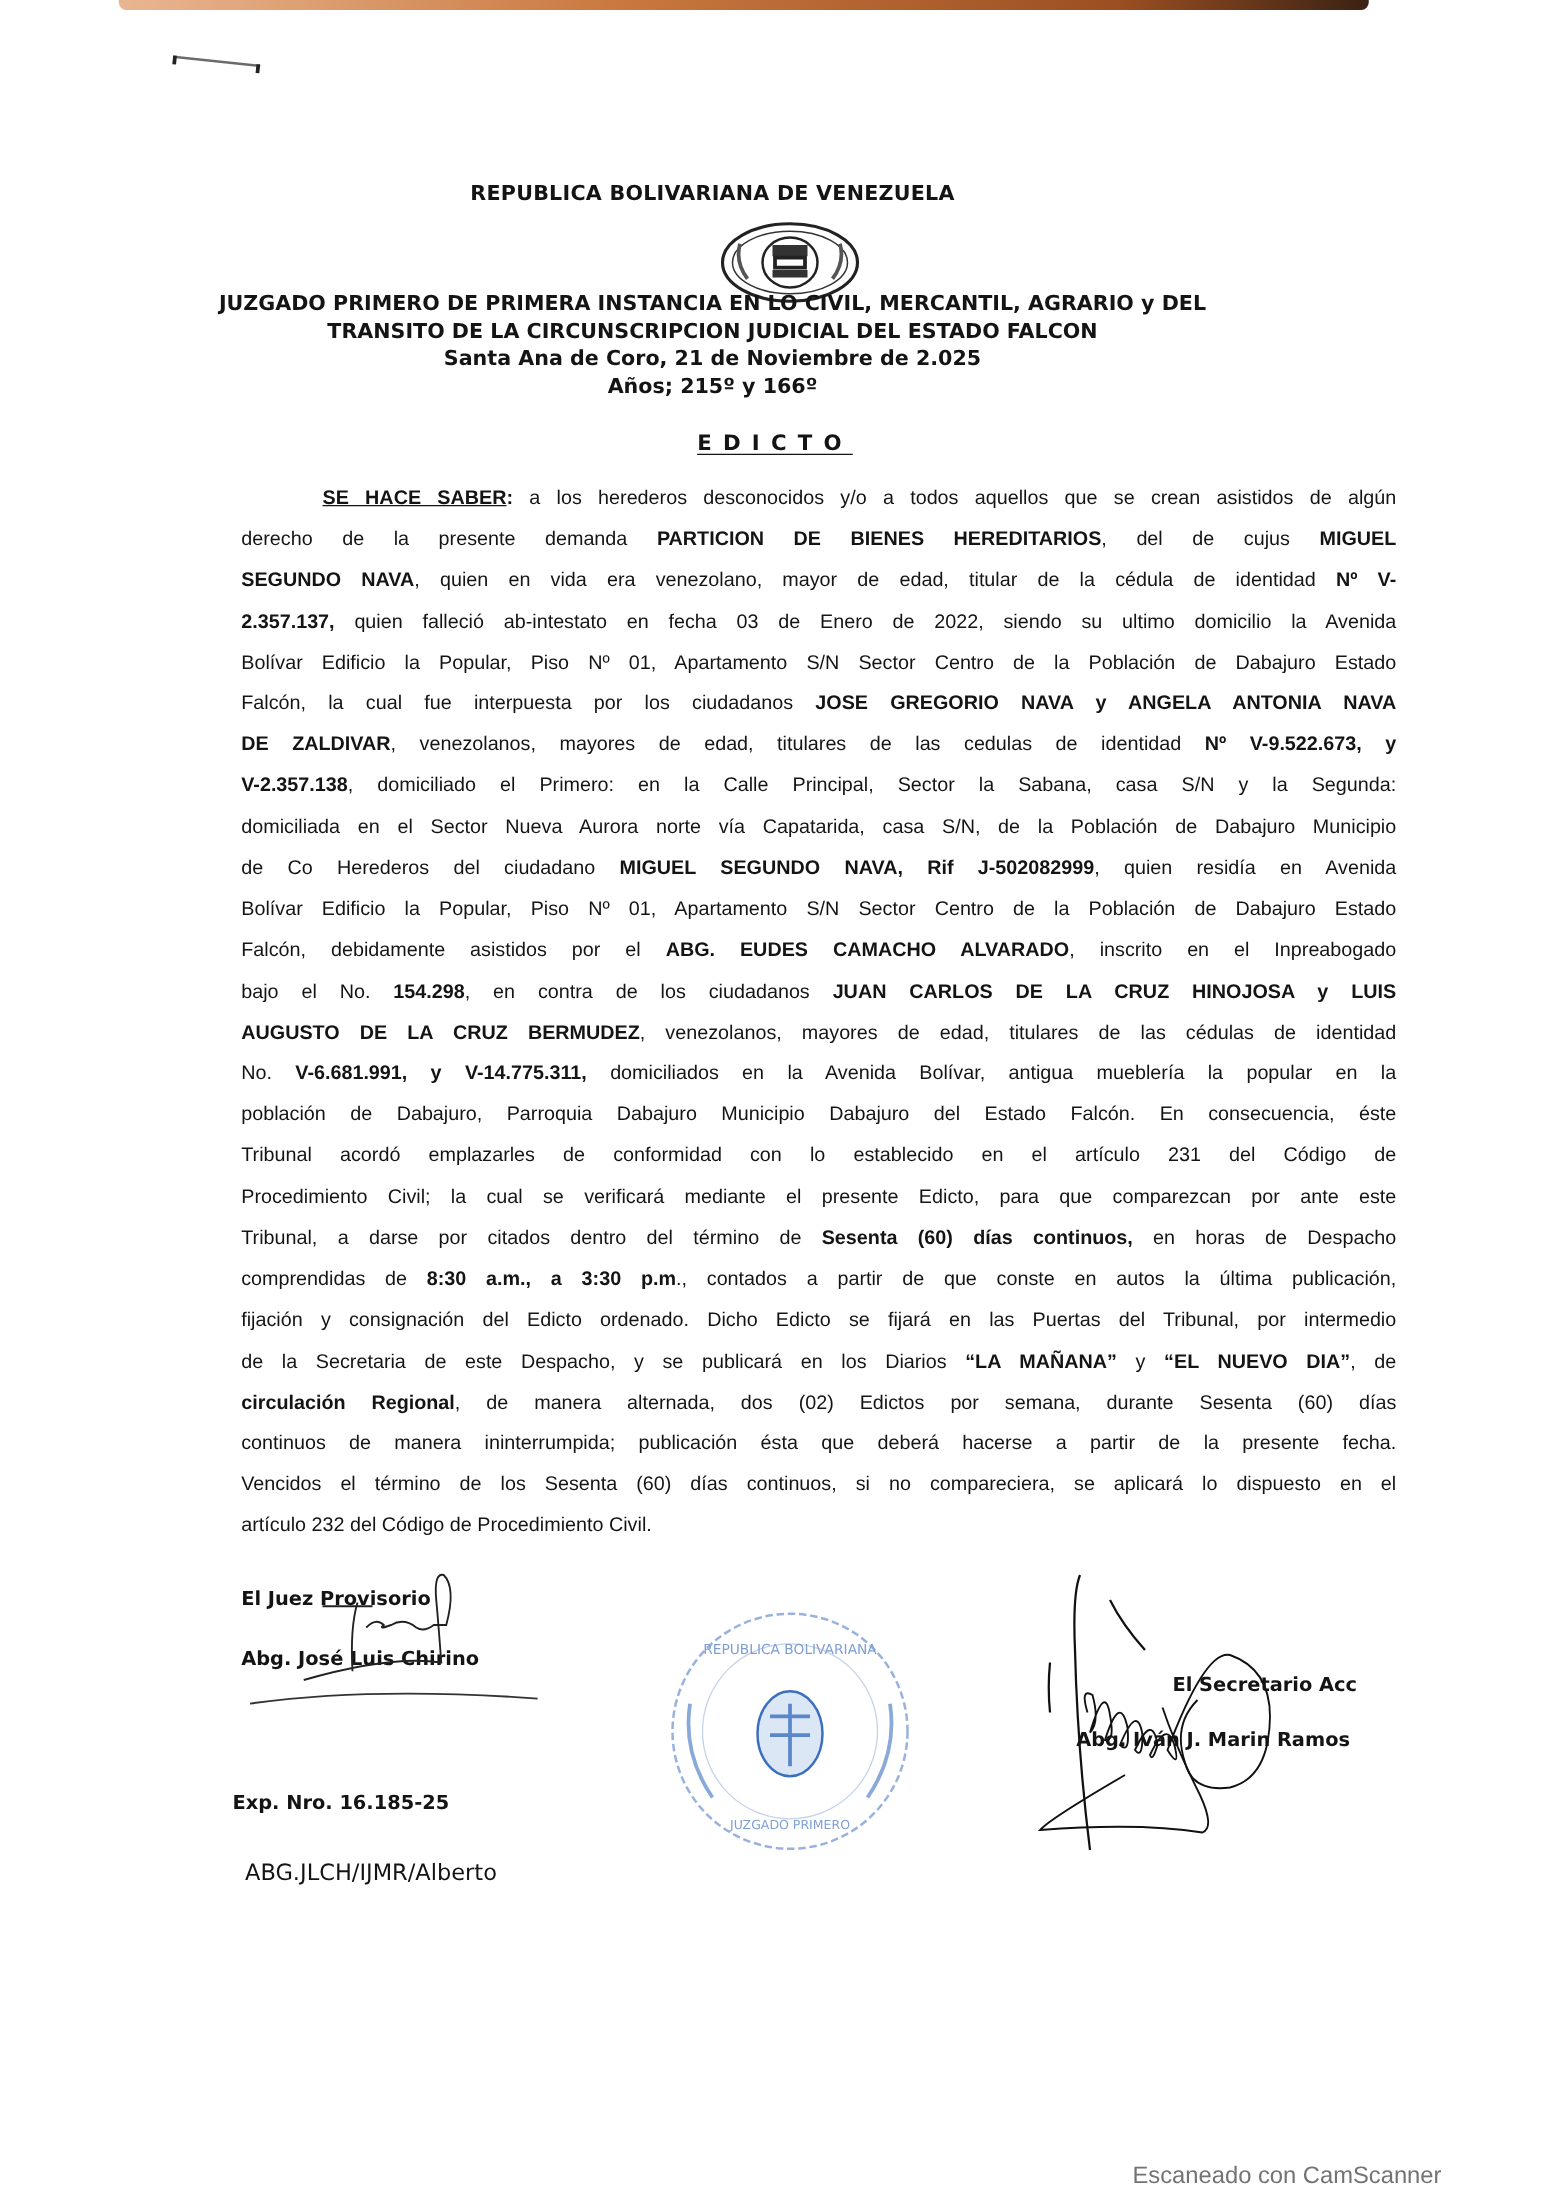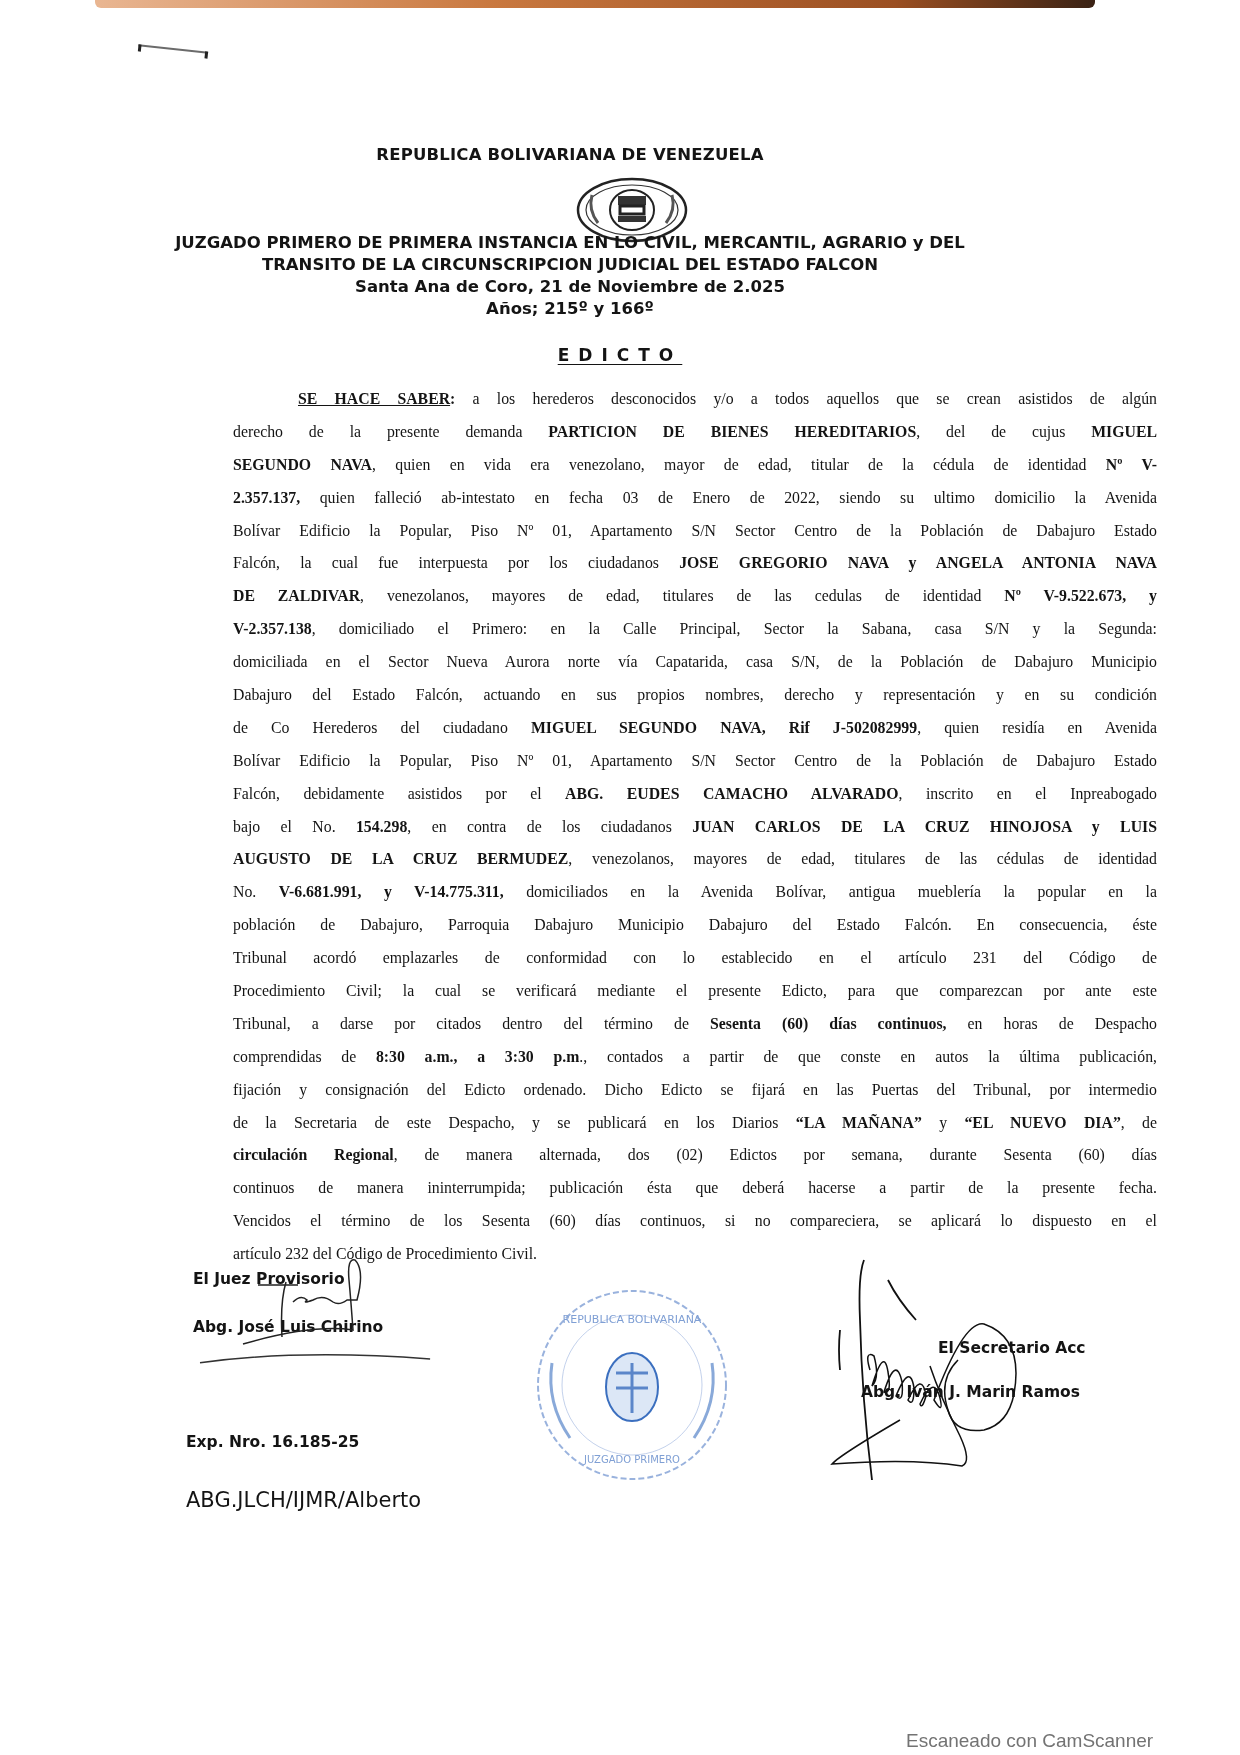--- a/index.html
+++ b/index.html
@@ -32,21 +32,21 @@
 
   .edicto-title {
     position: absolute; left: 0; width: 1240px; top: 345px; text-align: center;
     font-size: 17px; font-weight: bold; letter-spacing: 9px; text-decoration: underline;
     text-underline-offset: 3px;
   }
 
   .body-text {
     position: absolute; left: 193px; top: 383px; width: 924px;
     font-size: 15.8px; line-height: 32.9px; text-align: justify;
-    text-align-last: justify; font-family: Liberation Serif, serif; margin-left: 40px;
+    text-align-last: justify; font-family: Liberation Sans, sans-serif;
   }
   .body-text .ln { display: block; white-space: nowrap; text-align: justify; text-align-last: justify; height: 32.9px; }
   .body-text .ln.last { text-align-last: left; }
   .body-text .ln.indent { padding-left: 65px; }
   .b { font-weight: bold; }
   .u { text-decoration: underline; }
 
   .sig-left { position: absolute; left: 193px; top: 1270px; font-weight: bold; font-size: 15.5px; }
   .sig-left .title { position: absolute; left: 0; top: 0; white-space: nowrap; }
   .sig-left .name { position: absolute; left: 0; top: 48px; white-space: nowrap; }
@@ -54,21 +54,21 @@
 
   .stamp {
     position: absolute; left: 532px; top: 1283px; width: 200px; height: 205px;
   }
 
   .sig-right { position: absolute; font-weight: bold; font-size: 15.5px; white-space: nowrap; }
   .sig-right.title { left: 938px; top: 1339px; }
   .sig-right.name { left: 861px; top: 1383px; }
 
   .exp { position: absolute; left: 186px; top: 1433px; font-size: 15.5px; font-weight: bold; }
-  .ref { position: absolute; left: 186px; top: 1488px; font-size: 21px; }
+  .ref { position: absolute; left: 196px; top: 1488px; font-size: 18px; }
 
   .footer-brand {
     position: absolute; left: 906px; top: 1730px; font-size: 19px; color: #737373;
     font-family: "Liberation Sans", sans-serif;
   }
   svg { overflow: visible; }
 </style>
 </head>
 <body>
 
@@ -101,21 +101,20 @@
 <div class="body-text" id="body-text">
     <span class="ln indent"><span class="b u">SE HACE SABER</span><span class="b">:</span><span> a los herederos desconocidos y/o a todos aquellos que se crean asistidos de algún</span></span>
     <span class="ln"><span>derecho de la presente demanda </span><span class="b">PARTICION DE BIENES HEREDITARIOS</span><span>, del de cujus </span><span class="b">MIGUEL</span></span>
     <span class="ln"><span class="b">SEGUNDO NAVA</span><span>, quien en vida era venezolano, mayor de edad, titular de la cédula de identidad </span><span class="b">Nº V-</span></span>
     <span class="ln"><span class="b">2.357.137,</span><span> quien falleció ab-intestato en fecha 03 de Enero de 2022, siendo su ultimo domicilio la Avenida</span></span>
     <span class="ln"><span>Bolívar Edificio la Popular, Piso Nº 01, Apartamento S/N Sector Centro de la Población de Dabajuro Estado</span></span>
     <span class="ln"><span>Falcón, la cual fue interpuesta por los ciudadanos </span><span class="b">JOSE GREGORIO NAVA y ANGELA ANTONIA NAVA</span></span>
     <span class="ln"><span class="b">DE ZALDIVAR</span><span>, venezolanos, mayores de edad, titulares de las cedulas de identidad </span><span class="b">Nº V-9.522.673,  y</span></span>
     <span class="ln"><span class="b">V-2.357.138</span><span>, domiciliado el Primero: en la Calle  Principal, Sector la Sabana, casa S/N y la Segunda:</span></span>
     <span class="ln"><span>domiciliada en el Sector Nueva Aurora norte vía Capatarida, casa S/N, de la Población de Dabajuro Municipio</span></span>
-    <span class="ln"><span>Dabajuro del Estado Falcón, actuando en sus propios nombres, derecho y representación y en su condición</span></span>
     <span class="ln"><span>de Co Herederos del ciudadano </span><span class="b">MIGUEL SEGUNDO NAVA, Rif J-502082999</span><span>, quien residía en Avenida</span></span>
     <span class="ln"><span>Bolívar Edificio la Popular, Piso Nº 01, Apartamento S/N Sector Centro de la Población de Dabajuro Estado</span></span>
     <span class="ln"><span>Falcón, debidamente asistidos por el  </span><span class="b">ABG. EUDES CAMACHO ALVARADO</span><span>, inscrito en el Inpreabogado</span></span>
     <span class="ln"><span>bajo el No. </span><span class="b">154.298</span><span>, en contra de los ciudadanos </span><span class="b">JUAN CARLOS DE LA CRUZ HINOJOSA y LUIS</span></span>
     <span class="ln"><span class="b">AUGUSTO DE LA CRUZ BERMUDEZ</span><span>, venezolanos, mayores de edad, titulares de las cédulas de identidad</span></span>
     <span class="ln"><span>No. </span><span class="b">V-6.681.991, y  V-14.775.311,</span><span>  domiciliados en la Avenida Bolívar, antigua mueblería la popular en la</span></span>
     <span class="ln"><span>población de Dabajuro, Parroquia Dabajuro Municipio Dabajuro del Estado Falcón. En consecuencia, éste</span></span>
     <span class="ln"><span>Tribunal acordó emplazarles de conformidad con lo establecido en el artículo 231 del Código de</span></span>
     <span class="ln"><span>Procedimiento Civil; la cual se verificará mediante el presente Edicto, para que comparezcan por ante este</span></span>
     <span class="ln"><span>Tribunal, a darse por citados dentro del término de </span><span class="b">Sesenta (60) días continuos,</span><span> en horas de Despacho</span></span>

